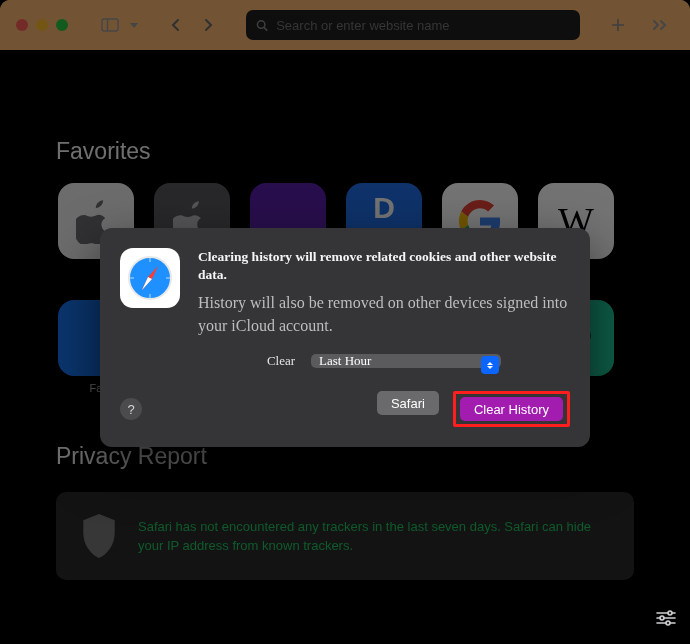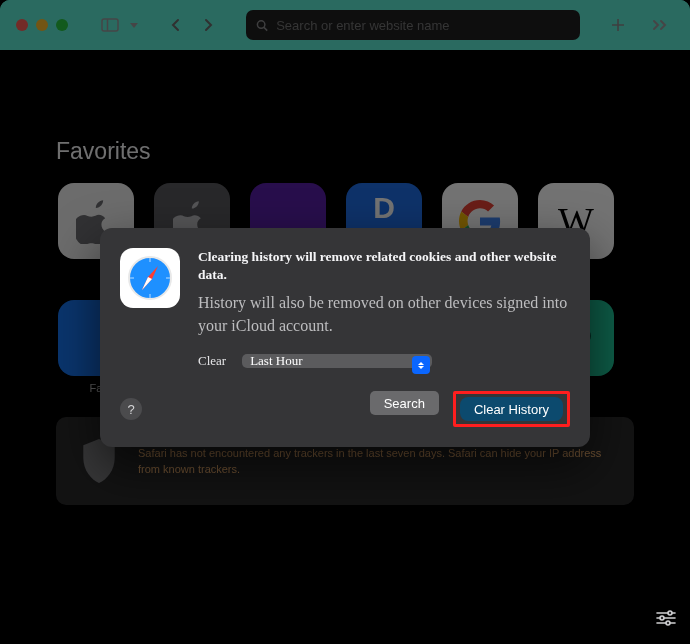--- a/index.html
+++ b/index.html
@@ -18,21 +18,21 @@
       background: rgba(0,0,0,0.55);
       z-index: 50;
       pointer-events: none;
     }
     .titlebar {
       height: 50px;
       display: flex;
       align-items: center;
       padding: 0 16px;
       gap: 8px;
-      background: #5eead4;
+      background: #fdba74;
     }
     .traffic-lights { display: flex; gap: 8px; margin-right: 20px; }
     .tl { width: 12px; height: 12px; border-radius: 50%; }
     .tl.red { background: #ff5f57; }
     .tl.yellow { background: #febc2e; }
     .tl.green { background: #28c840; }
     .tb-btn {
       width: 28px; height: 28px;
       display: flex; align-items: center; justify-content: center;
       color: #9a9a9c;
@@ -108,22 +108,22 @@
       display: flex;
       align-items: center;
       gap: 20px;
     }
     .shield {
       width: 38px; height: 44px;
       color: #7a7a7c;
       flex-shrink: 0;
     }
     .privacy-text {
-      font-size: 11px;
-      color: #fdba74;
+      font-size: 13px;
+      color: #22c55e;
       line-height: 1.5;
     }
     .settings-corner {
       position: absolute;
       bottom: 14px;
       right: 14px;
       color: #8a8a8c;
       z-index: 60;
     }
 
@@ -161,20 +161,21 @@
       font-size: 16px;
       color: #bdbdbf;
       margin-top: 8px;
       line-height: 1.4;
     }
     .clear-row {
       margin-top: 16px;
       display: flex;
       align-items: center;
       gap: 16px;
+      justify-content: center;
     }
     .clear-label { font-size: 13px; color: #e5e5e7; }
     .select {
       position: relative;
       width: 190px;
       height: 14px;
       background: #5b5b5d;
       border-radius: 5px;
       display: flex;
       align-items: center;
@@ -232,22 +233,21 @@
       align-items: center;
       border: none;
       cursor: pointer;
     }
     .highlight-box {
       border: 3px solid #ff1e1e;
       padding: 3px 4px;
       border-radius: 2px;
     }
     .highlight-box .mac-btn {
-      background: #0c4a6e;
-      border-radius: 8px;
+      background: #a21caf;
     }
 
     
     .tile-apple { background: #f0f0f0; color: #555; }
     .tile-apple-gray { background: #5a5a5e; color: #c0c0c4; }
     .tile-purple { background: #5a1fa8; }
     .tile-blue { background: #1f6fe8; }
     .tile-google { background: #fff; }
     .tile-wiki { background: #fff; color: #000; }
     .tile-fb { background: #1877f2; }
@@ -389,20 +389,21 @@
             <circle cx="13" cy="16" r="8" fill="#0b5543"></circle>
             <circle cx="27" cy="16" r="8" fill="#0b5543"></circle>
             <circle cx="13" cy="16" r="3" fill="#1fcfa0"></circle>
             <circle cx="27" cy="16" r="3" fill="#1fcfa0"></circle>
           </svg>
       </div>
       <div class="fav-label">isor</div>
     </div>
   </div>
 
+  <div class="section-title" style="margin-top:48px">Privacy Report</div>
   <div class="privacy-card">
     <svg class="shield" viewBox="0 0 24 28" fill="#7a7a7c">
         <path d="M12 0 L22 4 V12 C22 20 17 26 12 28 C7 26 2 20 2 12 V4 Z"></path>
       </svg>
     <div class="privacy-text">Safari has not encountered any trackers in the last seven days. Safari can hide your IP address from known trackers.</div>
   </div>
 </div>
 
 <div class="dimmer"></div>
 
@@ -444,19 +445,19 @@
             <div class="caret-up"></div>
             <div class="caret-down"></div>
           </div>
         </div>
       </div>
     </div>
   </div>
   <div class="modal-bottom">
     <div class="help-btn">?</div>
     <div class="modal-actions">
-      <button class="mac-btn">Search</button>
+      <button class="mac-btn">Safari</button>
       <div class="highlight-box">
         <button class="mac-btn">Clear History</button>
       </div>
     </div>
   </div>
 </div>
 
 </body></html>

